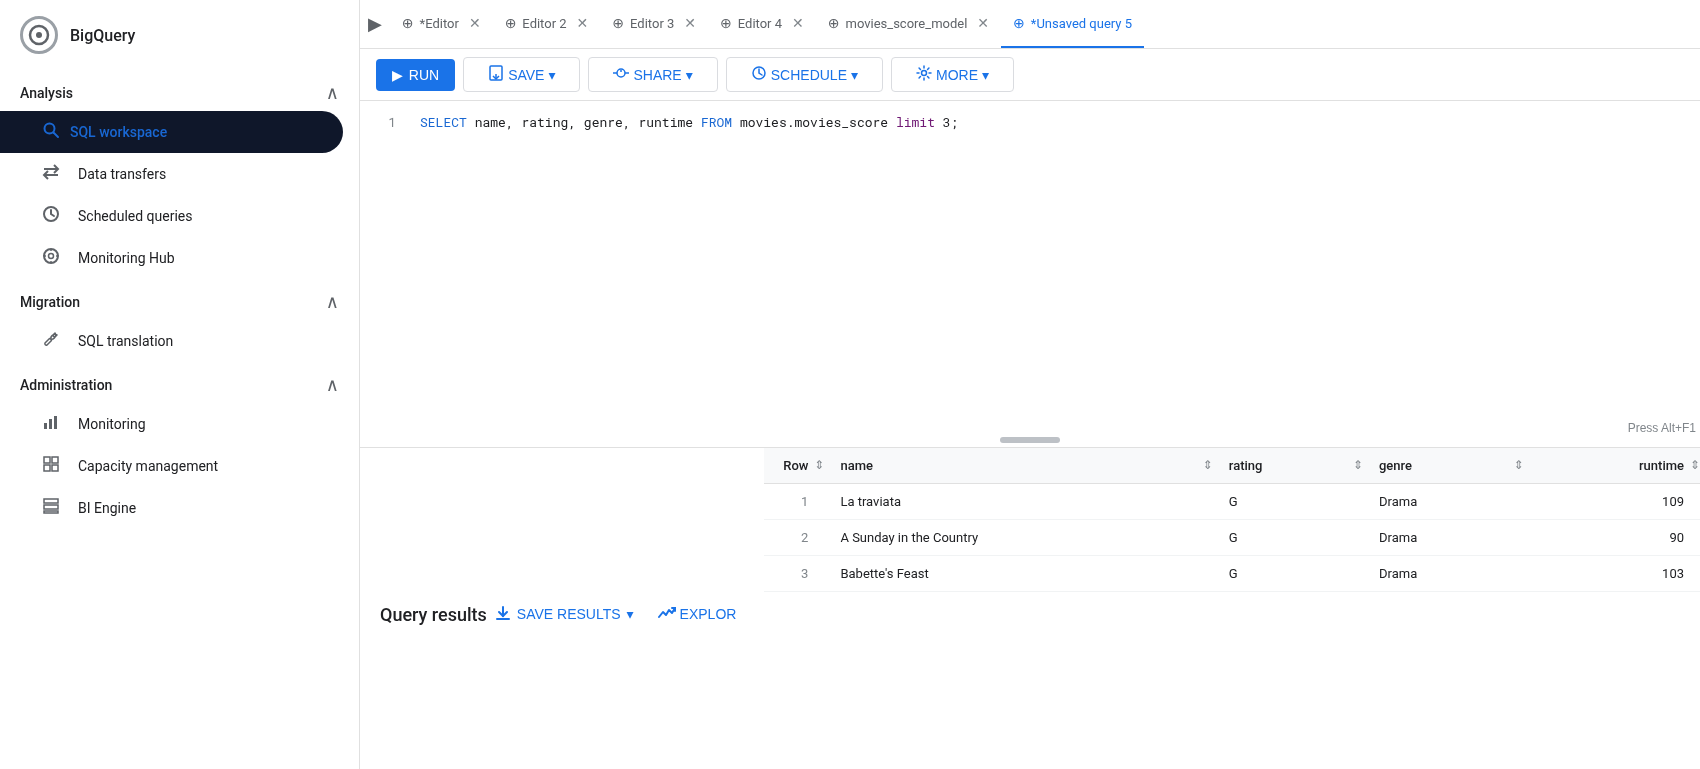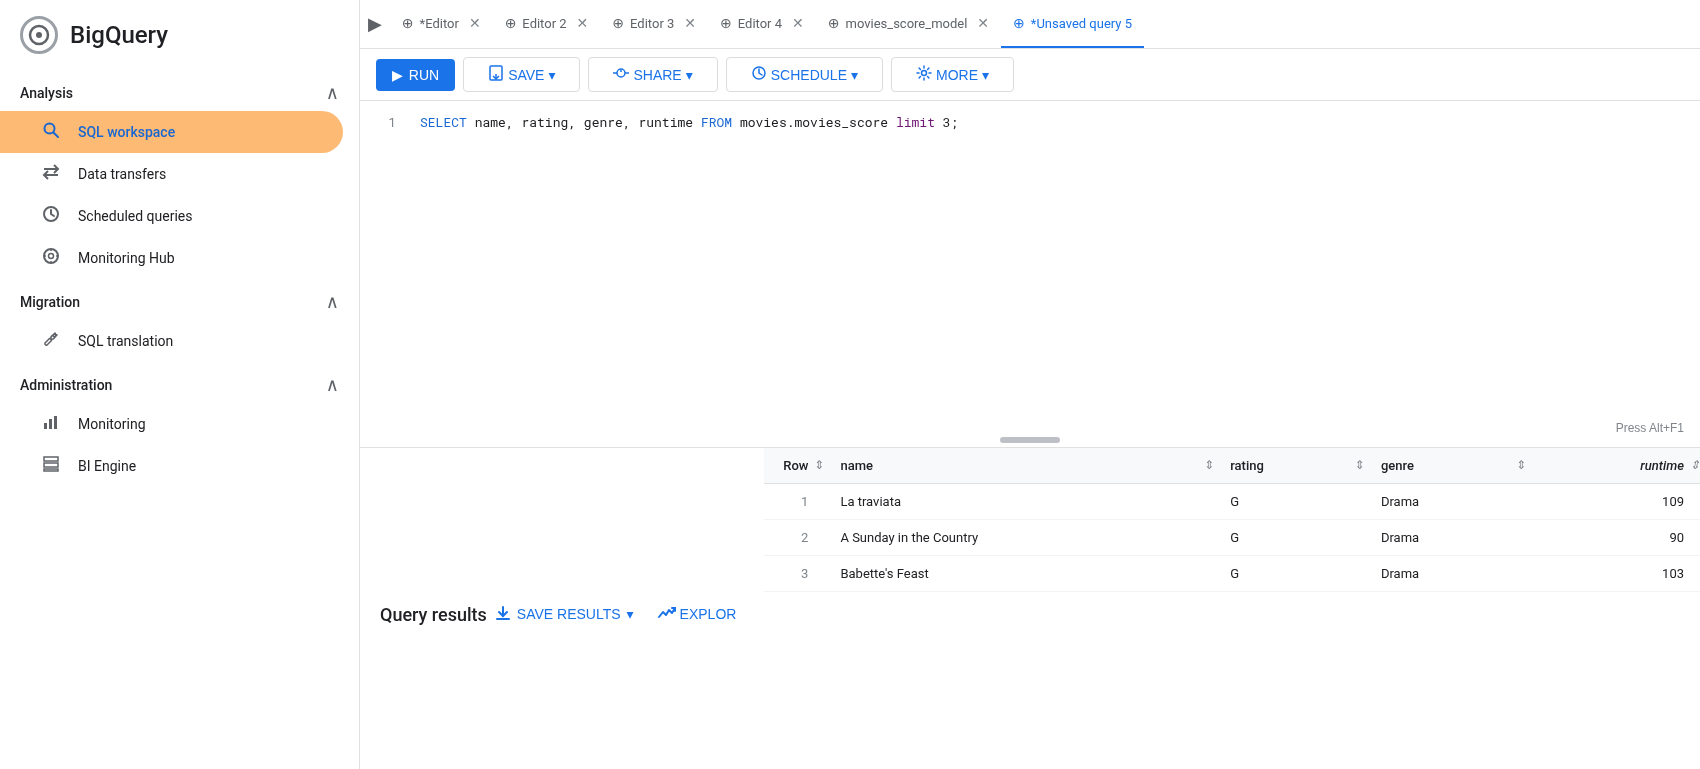--- a/index.html
+++ b/index.html
@@ -21,37 +21,37 @@
       padding: 16px 20px;
       gap: 12px;
     }
     .logo-circle {
       width: 38px; height: 38px;
       border: 3px solid #9aa0a6;
       border-radius: 50%;
       display: flex; align-items: center; justify-content: center;
       font-size: 18px; color: #5f6368; font-weight: bold;
     }
-    .logo-text { font-size: 24px; font-weight: 500; color: #202124; }
+    .logo-text { font-size: 16px; font-weight: 500; color: #202124; }
 
     .sidebar-section-header {
       display: flex; align-items: center; justify-content: space-between;
       padding: 12px 20px 8px 20px;
       font-size: 14px; font-weight: 500; color: #202124;
       cursor: pointer;
     }
     .chevron { font-size: 18px; color: #5f6368; }
 
     .sidebar-item {
       display: flex; align-items: center; gap: 16px;
       padding: 10px 20px 10px 40px;
       cursor: pointer; border-radius: 0 24px 24px 0;
       margin-right: 16px;
     }
-    .sidebar-item.active { background: #fdba74; }
+    .sidebar-item.active { background: #0f172a; gap: 8px; }
     .sidebar-item.active .sidebar-item-label { color: #1967d2; font-weight: 500; }
     .sidebar-item-icon { font-size: 18px; color: #5f6368; width: 22px; text-align: center; }
     .sidebar-item.active .sidebar-item-icon { color: #1967d2; }
     .sidebar-item-label { font-size: 14px; color: #202124; }
 
     
     #main {
       flex: 1;
       display: flex;
       flex-direction: column;
@@ -125,21 +125,21 @@
       max-height: 350px;
       position: relative;
     }
     .code-line { display: flex; gap: 24px; }
     .line-num { color: #80868b; min-width: 20px; text-align: right; user-select: none; }
     .code-text .kw-select { color: #1967d2; }
     .code-text .kw-from { color: #1967d2; }
     .code-text .kw-limit { color: #701a75; text-align: right; }
     .code-text .plain { color: #202124; }
     .press-hint {
-      position: absolute; bottom: 12px; right: 16px;
+      position: absolute; bottom: 12px; right: 4px;
       color: #80868b; font-size: 12px; font-family: sans-serif;
     }
     .scrollbar-indicator {
       position: absolute; bottom: 4px; left: 50%;
       transform: translateX(-50%);
       width: 60px; height: 6px;
       background: #bdc1c6; border-radius: 3px;
     }
 
     
@@ -195,21 +195,21 @@
       color: #202124;
       border-bottom: 1px solid #e0e0e0;
       white-space: nowrap;
       position: relative;
     }
     thead th .col-resize {
       position: absolute; right: 0; top: 50%; transform: translateY(-50%);
       color: #80868b; font-size: 12px;
     }
     thead th.col-row { width: 60px; text-align: right; }
-    thead th.col-runtime { text-align: right; font-style: italic; }
+    thead th.col-runtime { text-align: right; }
     tbody td {
       padding: 10px 16px;
       border-bottom: 1px solid #f1f3f4;
       color: #202124;
     }
     tbody td.col-row { text-align: right; color: #80868b; }
     tbody td.col-runtime { text-align: right; }
   </style>
 </head>
 <body>
@@ -292,20 +292,31 @@
   </div>
   <div class="sidebar-item">
     <span class="sidebar-item-icon">
       <svg width="18" height="18" viewBox="0 0 18 18" fill="none">
         <rect x="2" y="10" width="3" height="6" fill="#5f6368"></rect>
         <rect x="7" y="6" width="3" height="10" fill="#5f6368"></rect>
         <rect x="12" y="3" width="3" height="13" fill="#5f6368"></rect>
       </svg>
     </span>
     <span class="sidebar-item-label">Monitoring</span>
+  </div>
+  <div class="sidebar-item">
+    <span class="sidebar-item-icon">
+      <svg width="18" height="18" viewBox="0 0 18 18" fill="none">
+        <rect x="2" y="2" width="6" height="6" stroke="#5f6368" stroke-width="1.5" fill="none"></rect>
+        <rect x="10" y="2" width="6" height="6" stroke="#5f6368" stroke-width="1.5" fill="none"></rect>
+        <rect x="2" y="10" width="6" height="6" stroke="#5f6368" stroke-width="1.5" fill="none"></rect>
+        <rect x="10" y="10" width="6" height="6" stroke="#5f6368" stroke-width="1.5" fill="none"></rect>
+      </svg>
+    </span>
+    <span class="sidebar-item-label">Capacity management</span>
   </div>
   <div class="sidebar-item">
     <span class="sidebar-item-icon">
       <svg width="18" height="18" viewBox="0 0 18 18" fill="none">
         <rect x="2" y="2" width="14" height="4" stroke="#5f6368" stroke-width="1.5" fill="none"></rect>
         <rect x="2" y="8" width="14" height="4" stroke="#5f6368" stroke-width="1.5" fill="none"></rect>
         <rect x="2" y="14" width="14" height="2" stroke="#5f6368" stroke-width="1.5" fill="none"></rect>
       </svg>
     </span>
     <span class="sidebar-item-label">BI Engine</span>

